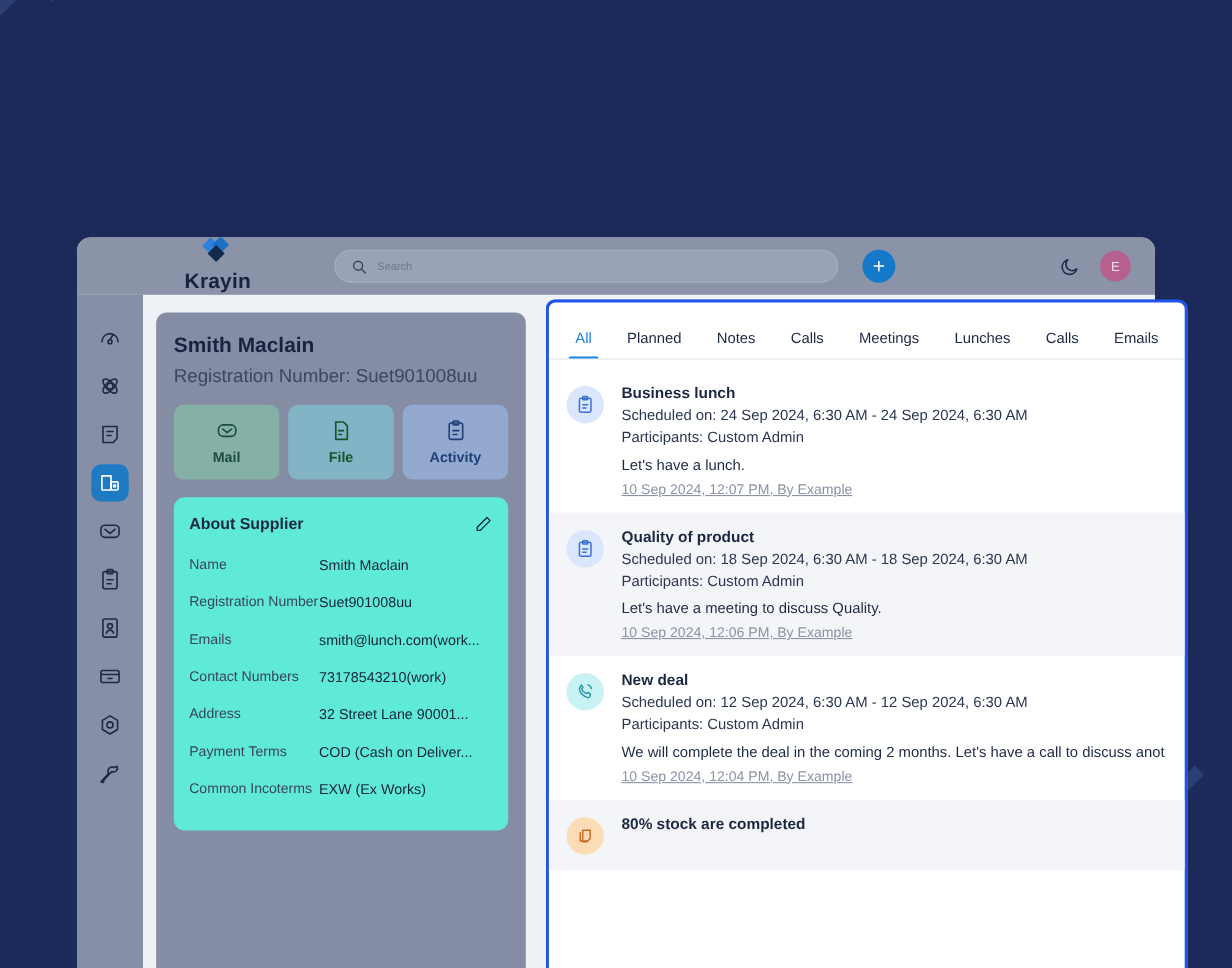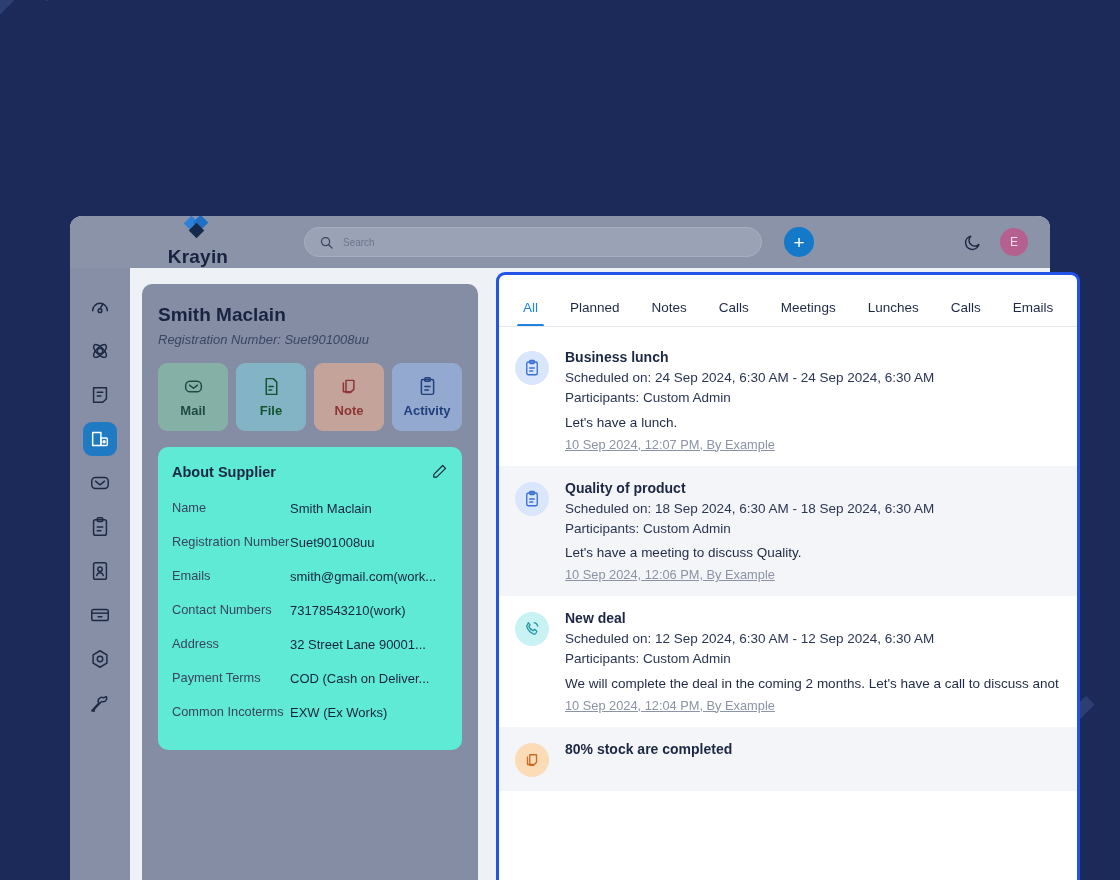--- a/index.html
+++ b/index.html
@@ -123,21 +123,21 @@
   #detail-card {
     background: #848da4;
     border-radius: 10px 10px 0 0;
     height: 100%;
     padding: 20px 16px 0 16px;
   }
   #breadcrumb { font-size: 13.5px; color: #2b3856; margin-bottom: 12px; }
   #breadcrumb .link { color: #3f6fc6; }
   #breadcrumb .sep { color: #4f5d7d; }
   #supplier-name { font-size: 19px; font-weight: 700; color: #17233f; }
-  #reg-line { font-size: 13px; color: #3a4663; margin-top: 6px; font-style: italic; }
+  #reg-line { font-size: 17px; color: #3a4663; margin-top: 6px; }
 
   #action-row { display: flex; gap: 8px; margin-top: 16px; }
   .action-card {
     flex: 1; height: 68px; border-radius: 9px;
     display: flex; flex-direction: column; align-items: center; justify-content: center;
     gap: 6px;
   }
   .action-card .lbl { font-size: 13px; font-weight: 600; }
   .action-card svg { width: 21px; height: 21px; }
   .ac-mail { background: #85b0a5; color: #1d4a45; }
@@ -358,27 +358,20 @@
               <span class="lbl">Mail</span>
             </div>
             <div class="action-card ac-file">
               <svg viewBox="0 0 24 24" fill="none" stroke="currentColor" stroke-width="1.7">
                 <path d="M6 3h8l4 4v14H6z" stroke-linejoin="round"></path>
                   <line x1="9" y1="12" x2="14" y2="12" stroke-linecap="round"></line>
                   <line x1="9" y1="16" x2="12" y2="16" stroke-linecap="round"></line>
               </svg>
               <span class="lbl">File</span>
             </div>
-            <div class="action-card ac-note">
-              <svg viewBox="0 0 24 24" fill="none" stroke="currentColor" stroke-width="1.7">
-                <path d="M8 5h9v10l-4 4H8z" stroke-linejoin="round"></path>
-                  <path d="M5 8v10h8" stroke-linecap="round" stroke-linejoin="round"></path>
-              </svg>
-              <span class="lbl">Note</span>
-            </div>
             <div class="action-card ac-activity">
               <svg viewBox="0 0 24 24" fill="none" stroke="currentColor" stroke-width="1.7">
                 <rect x="5" y="4" width="14" height="17" rx="2"></rect>
                   <rect x="9" y="2" width="6" height="4" rx="1"></rect>
                   <line x1="9" y1="12" x2="15" y2="12" stroke-linecap="round"></line>
                   <line x1="9" y1="16" x2="13" y2="16" stroke-linecap="round"></line>
               </svg>
               <span class="lbl">Activity</span>
             </div>
           </div>
@@ -394,21 +387,21 @@
             <div class="kv">
               <span class="k">Name</span>
               <span class="v">Smith Maclain</span>
             </div>
             <div class="kv">
               <span class="k">Registration Number</span>
               <span class="v">Suet901008uu</span>
             </div>
             <div class="kv">
               <span class="k">Emails</span>
-              <span class="v">smith@gmail.com(work...</span>
+              <span class="v">smith@lunch.com(work...</span>
             </div>
             <div class="kv">
               <span class="k">Contact Numbers</span>
               <span class="v">73178543210(work)</span>
             </div>
             <div class="kv">
               <span class="k">Address</span>
               <span class="v">32 Street Lane 90001...</span>
             </div>
             <div class="kv">

